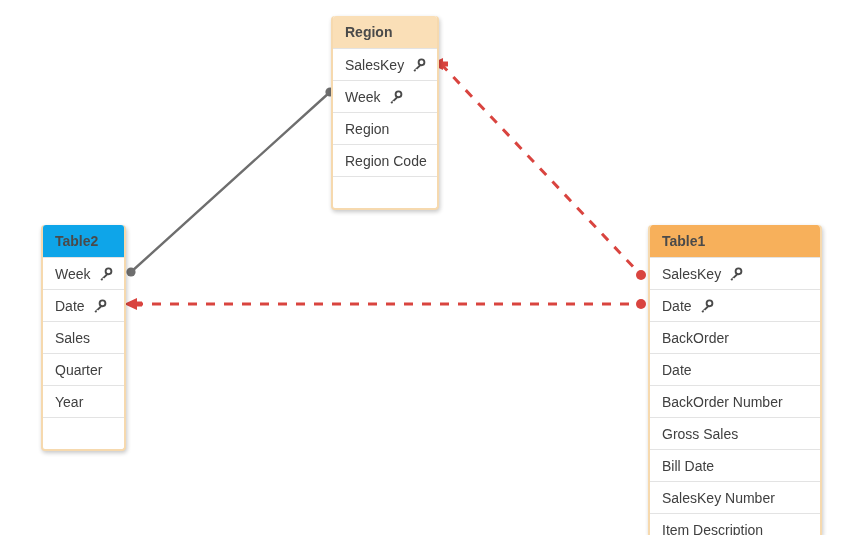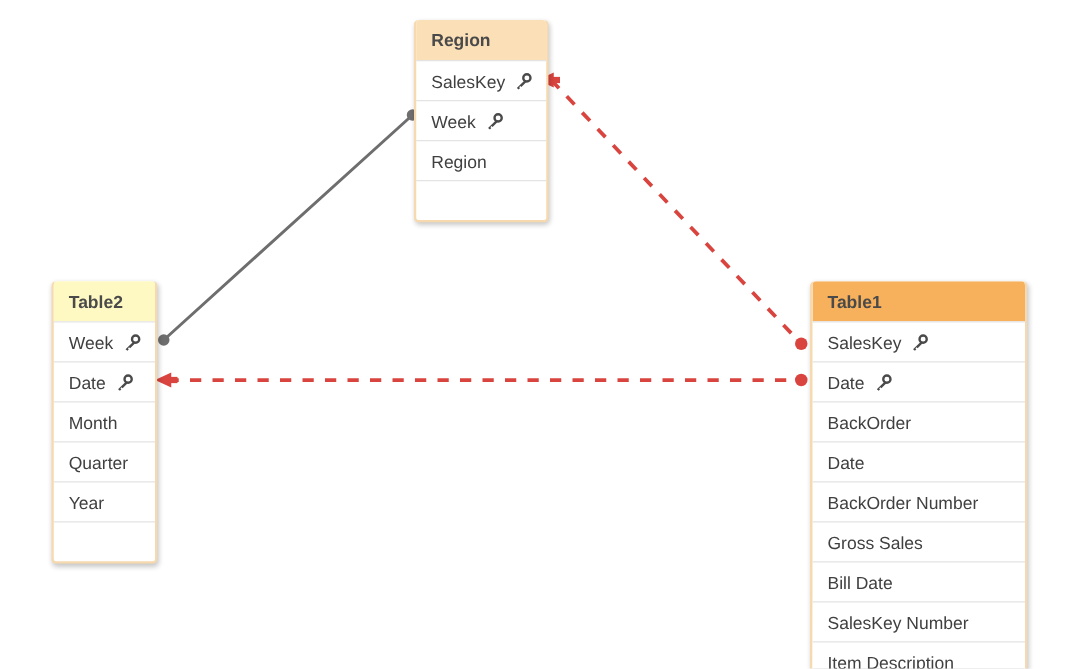--- a/index.html
+++ b/index.html
@@ -95,21 +95,21 @@
     top: 1px;
   }
   .key-icon svg { display: block; }
 
   
   #card-region  { left: 331px; top: 16px;  width: 108px; }
   #card-table2  { left: 41px;  top: 225px; width: 85px;  }
   #card-table1  { left: 648px; top: 225px; width: 174px; }
 
   #card-region .table-header  { background: #fadfb7; }
-  #card-table2 .table-header  { background: #fef9c3; }
+  #card-table2 .table-header  { background: #0ea5e9; }
   #card-table1 .table-header  { background: #f7b05b; }
 
   
   #card-table1 { overflow: hidden; height: 310px; border-bottom: 0; border-radius: 4px 4px 0 0; }
 </style>
 </head>
 <body>
 
 <div id="canvas">
 
@@ -162,20 +162,23 @@
             <path d="M9.2 6.8 L2.6 13.2 L4.2 14.6 L5.4 13.3 L4.6 12.5 L5.6 11.5 L6.5 12.3 L10.8 8.2 Z"></path>
           </g>
         </svg>
       </span>
     </div>
 
     <div class="field-row">
       <span class="field-label">Region</span>
     </div>
 
+    <div class="field-row">
+      <span class="field-label">Region Code</span>
+    </div>
 
     <div class="field-row footer"></div>
   </div>
 
   <div class="table-card" id="card-table2">
     <div class="table-header">Table2</div>
 
     <div class="field-row">
       <span class="field-label">Week</span>
       <span class="key-icon">
@@ -194,21 +197,21 @@
         <svg viewBox="0 0 16 16" width="15" height="15">
           <g fill="#4a4a4a">
             <circle cx="11.2" cy="4.6" r="3.1" fill="none" stroke="#4a4a4a" stroke-width="2"></circle>
             <path d="M9.2 6.8 L2.6 13.2 L4.2 14.6 L5.4 13.3 L4.6 12.5 L5.6 11.5 L6.5 12.3 L10.8 8.2 Z"></path>
           </g>
         </svg>
       </span>
     </div>
 
     <div class="field-row">
-      <span class="field-label">Month</span>
+      <span class="field-label">Sales</span>
     </div>
 
     <div class="field-row">
       <span class="field-label">Quarter</span>
     </div>
 
     <div class="field-row">
       <span class="field-label">Year</span>
     </div>
 

